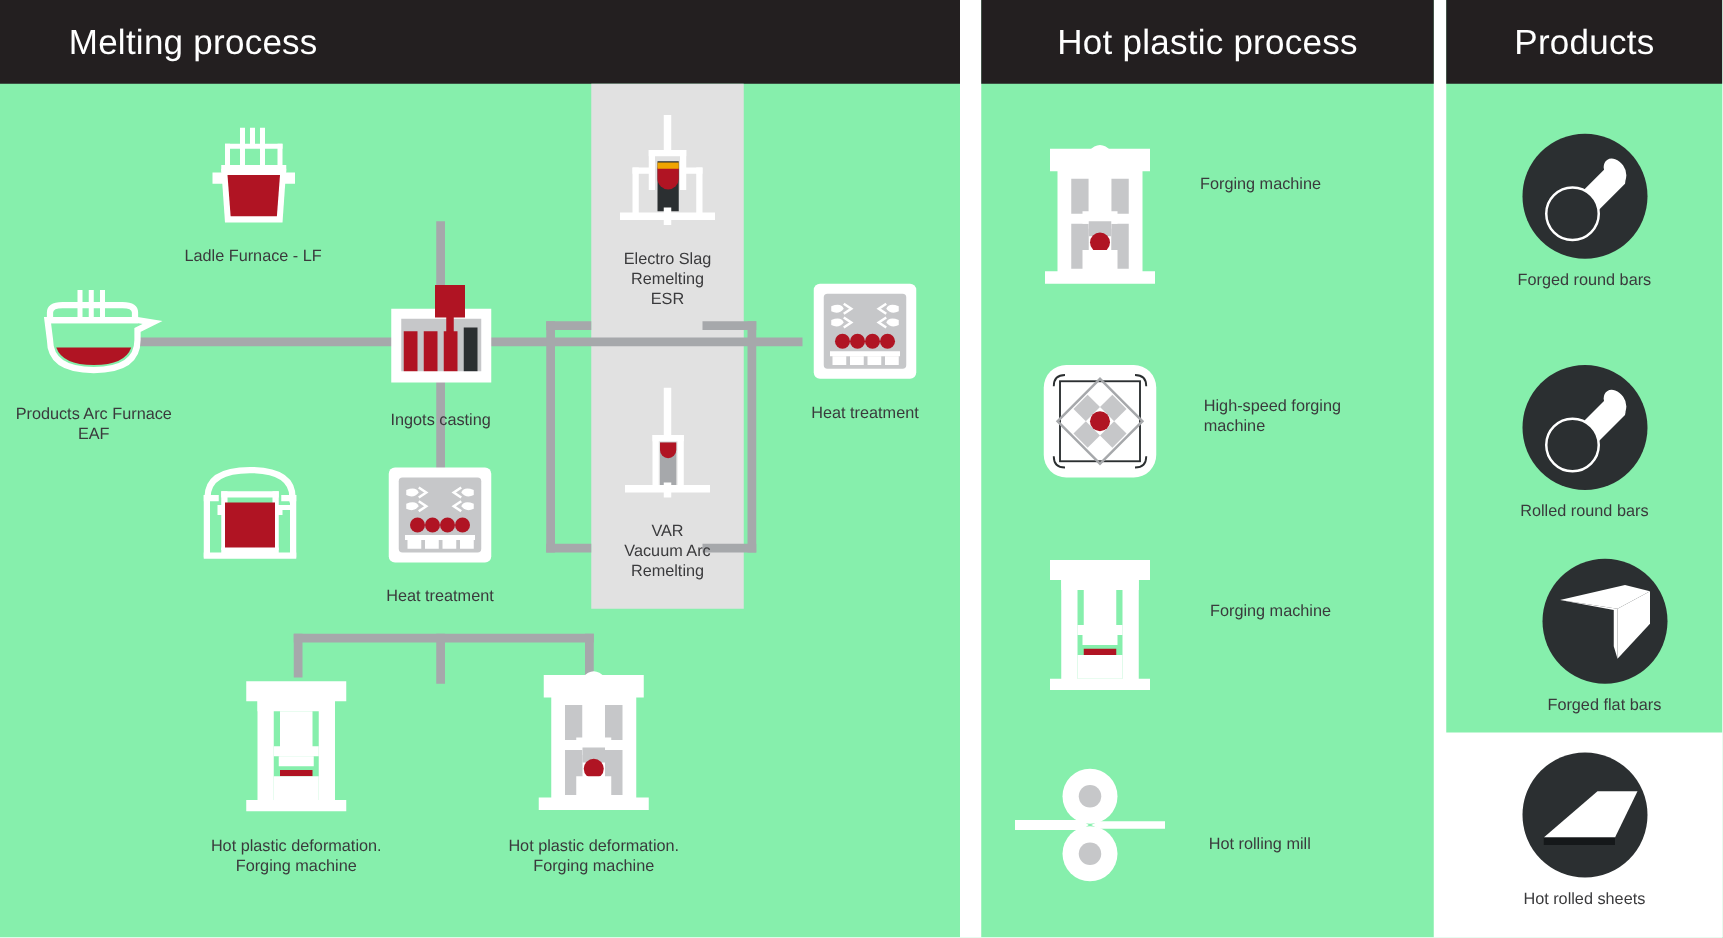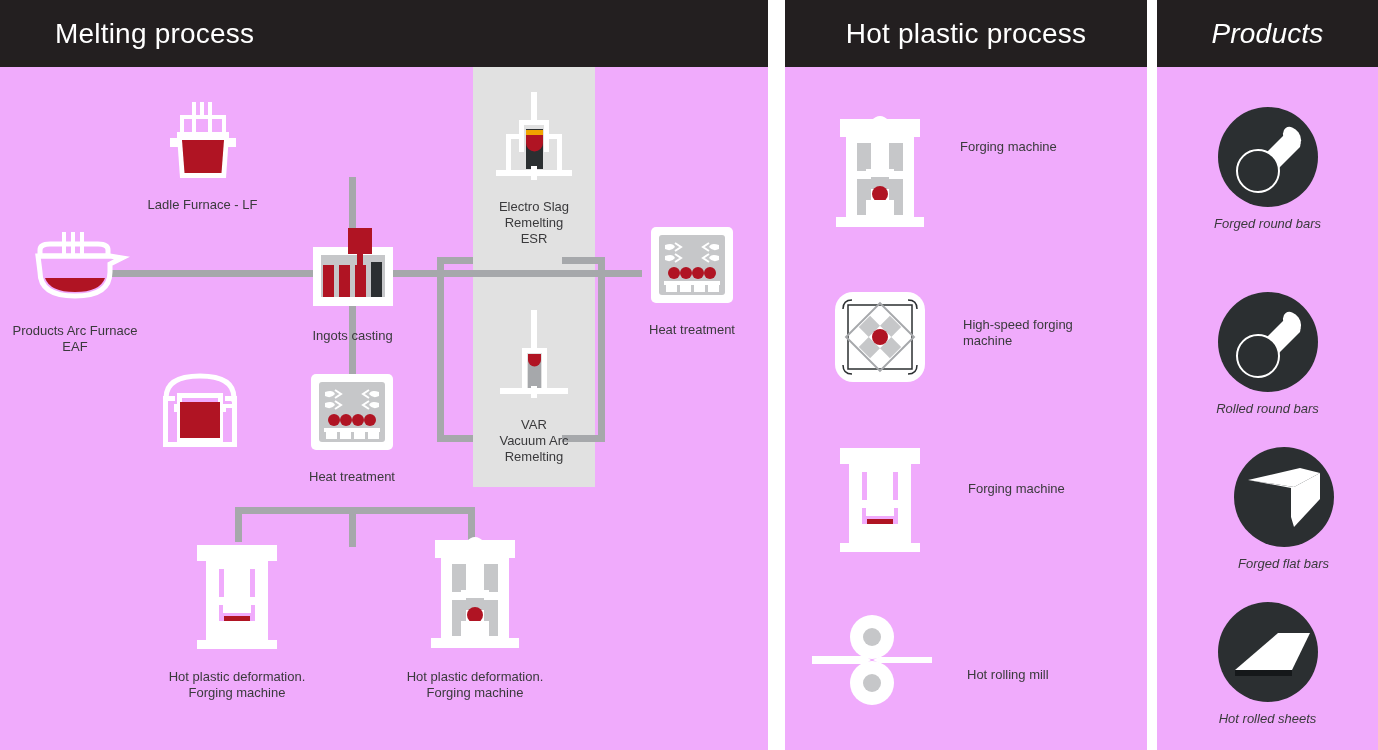--- a/index.html
+++ b/index.html
@@ -1,34 +1,34 @@
 <!DOCTYPE html>
 <html><head>
 <meta charset="utf-8">
 <style>
   * { margin:0; padding:0; box-sizing:border-box; }
   html,body { width:1378px; height:750px; background:#ffffff; }
   body { font-family:"Liberation Sans", sans-serif; }
 
   #root { position:relative; width:1378px; height:750px; background:#ffffff; overflow:hidden; }
 
-  .panel { position:absolute; top:0; background:#f0abfc; }
+  .panel { position:absolute; top:0; background:#86efac; }
   .panel-header {
     position:absolute; left:0; top:0; width:100%; height:67px;
     background:#231f20; color:#ffffff;
     display:flex; align-items:center;
   }
   .panel-title { font-size:28px; font-weight:400; letter-spacing:0.2px; }
 
   
   #panel-melting { left:0; width:768px; height:750px; }
   #panel-melting .panel-header { justify-content:flex-start; padding-left:55px; }
   #panel-hot { left:785px; width:362px; height:750px; }
   #panel-hot .panel-header { justify-content:center; }
-  #panel-products { left:1157px; width:221px; height:750px;font-style:italic; }
+  #panel-products { left:1157px; width:221px; height:586px; }
   #panel-products .panel-header { justify-content:center; }
 
   .body-area { position:absolute; left:0; top:67px; width:100%; bottom:0; }
 
   
   .highlight-col { position:absolute; left:473px; top:0px; width:122px; height:420px; background:#e1e1e1; }
 
   
   .ln { position:absolute; background:#a6a8ab; }
 

